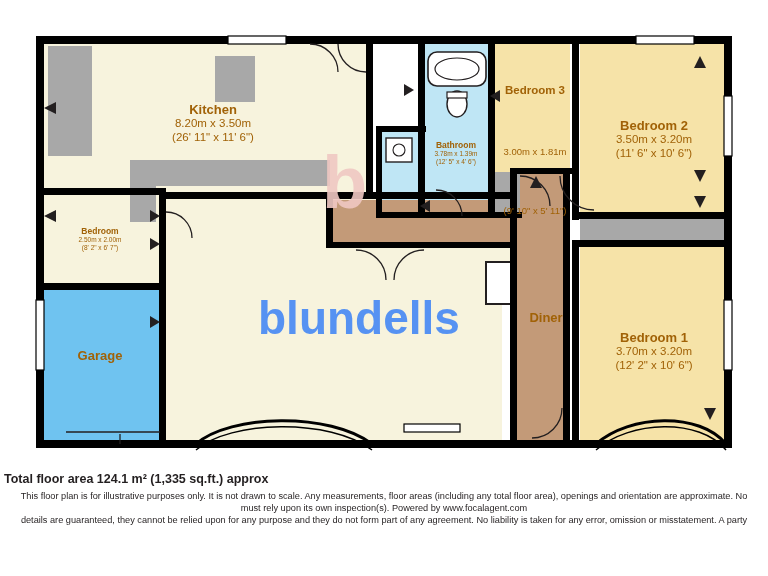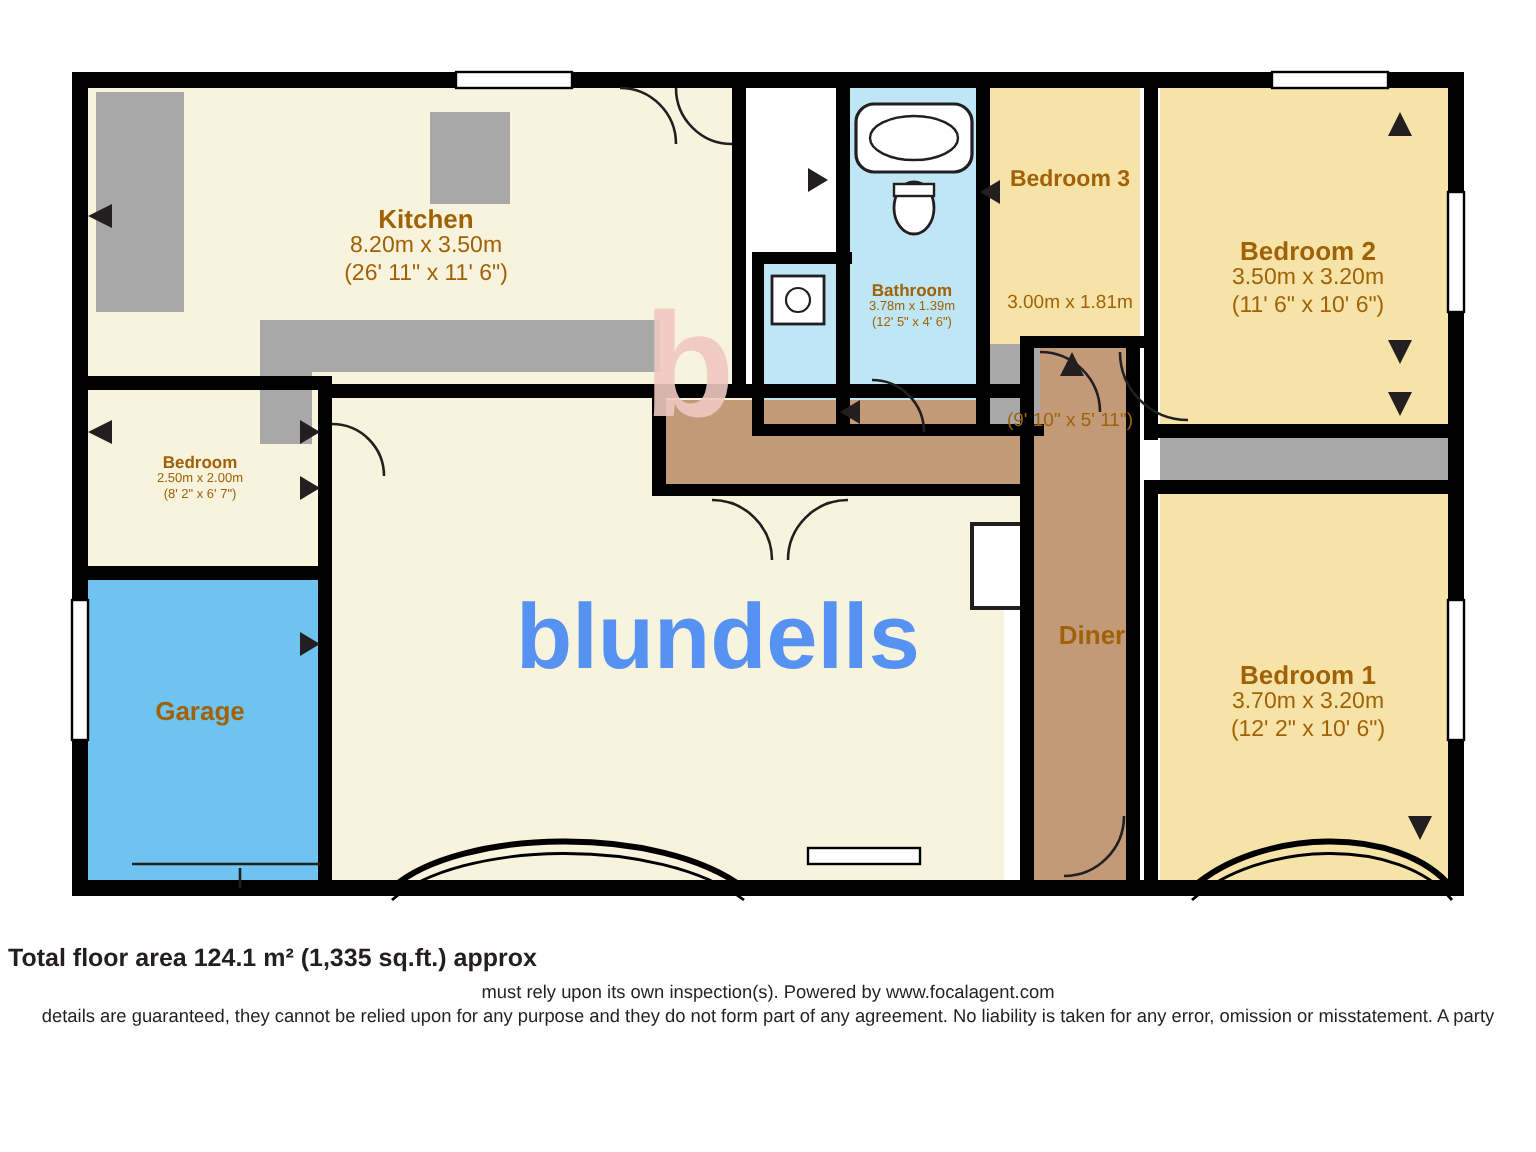--- a/index.html
+++ b/index.html
@@ -258,16 +258,17 @@
     <span class="name">Diner</span>
   </div>
 
   <div class="wm" id="wm-mark">b</div>
   <div class="wm" id="wm-text">blundells</div>
 </div>
 
 <div id="footer">
   <div id="totalarea">Total floor area 124.1 m² (1,335 sq.ft.) approx</div>
   <div id="disclaimer">
+    <span>This floor plan is for illustrative purposes only. It is not drawn to scale. Any measurements, floor areas (including any total floor area), openings and orientation are approximate. No</span>
     <span>must rely upon its own inspection(s). Powered by www.focalagent.com</span>
     <span>details are guaranteed, they cannot be relied upon for any purpose and they do not form part of any agreement. No liability is taken for any error, omission or misstatement. A party</span>
   </div>
 </div>
 
 </body></html>

